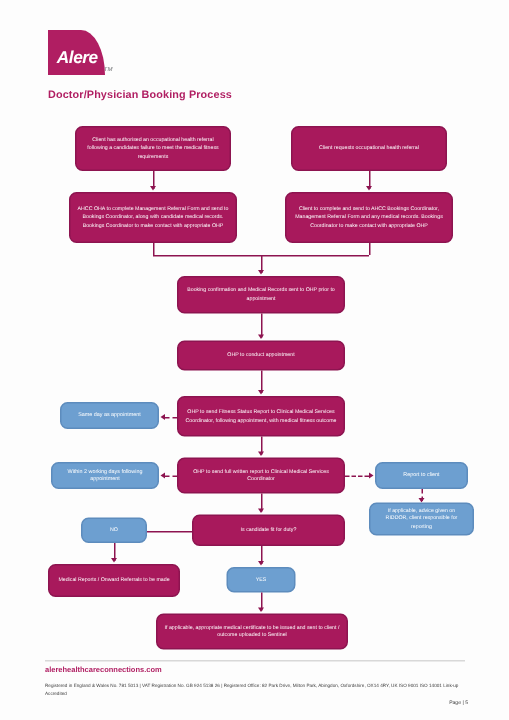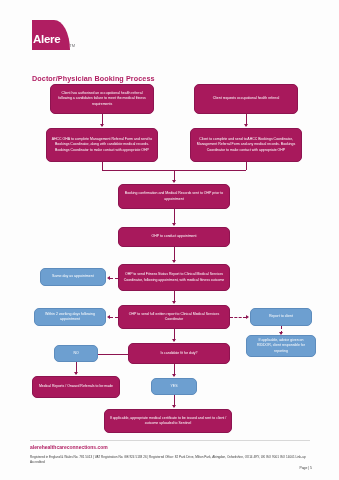--- a/index.html
+++ b/index.html
@@ -28,21 +28,22 @@
     display: flex;
     align-items: flex-start;
   }
   .logo-mark {
     position: relative;
     width: 38px; height: 30px;
     background: #b01e62;
     border-top-right-radius: 16px 30px;
     display: flex;
     align-items: flex-end;
-    justify-content: flex-start;
+    justify-content: center;
+    font-style: italic;
   }
   .logo-mark-text {
     color: #ffffff;
     font-size: 11.5px;
     font-weight: bold;
     letter-spacing: -0.3px;
     line-height: 1;
     padding-bottom: 5px;
     padding-left: 1px;
   }
@@ -63,21 +64,20 @@
     letter-spacing: -0.4px;
     font-weight: 300;
   }
   .doc-title {
     position: absolute;
     left: 32px; top: 58px;
     font-size: 7.2px;
     font-weight: bold;
     color: #b01e62;
     letter-spacing: 0.1px;
-    margin-top: 16px;
   }
   
   .node {
     position: absolute;
     box-sizing: border-box;
     display: flex;
     align-items: center;
     justify-content: center;
     text-align: center;
     border-radius: 5px;

